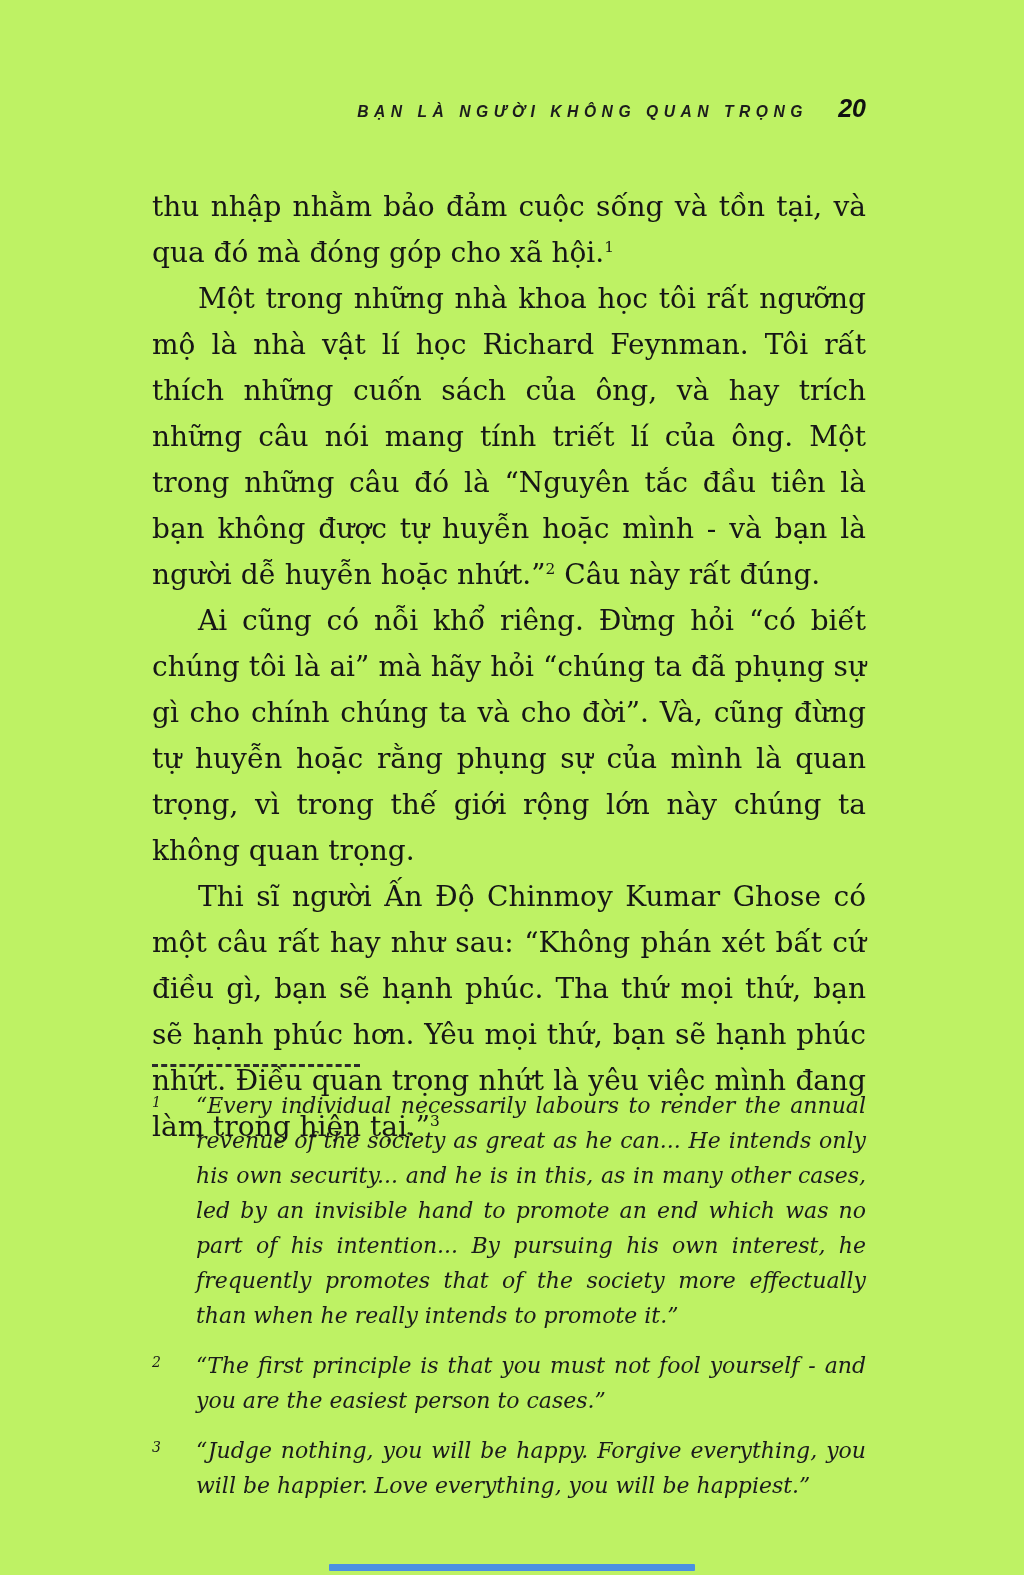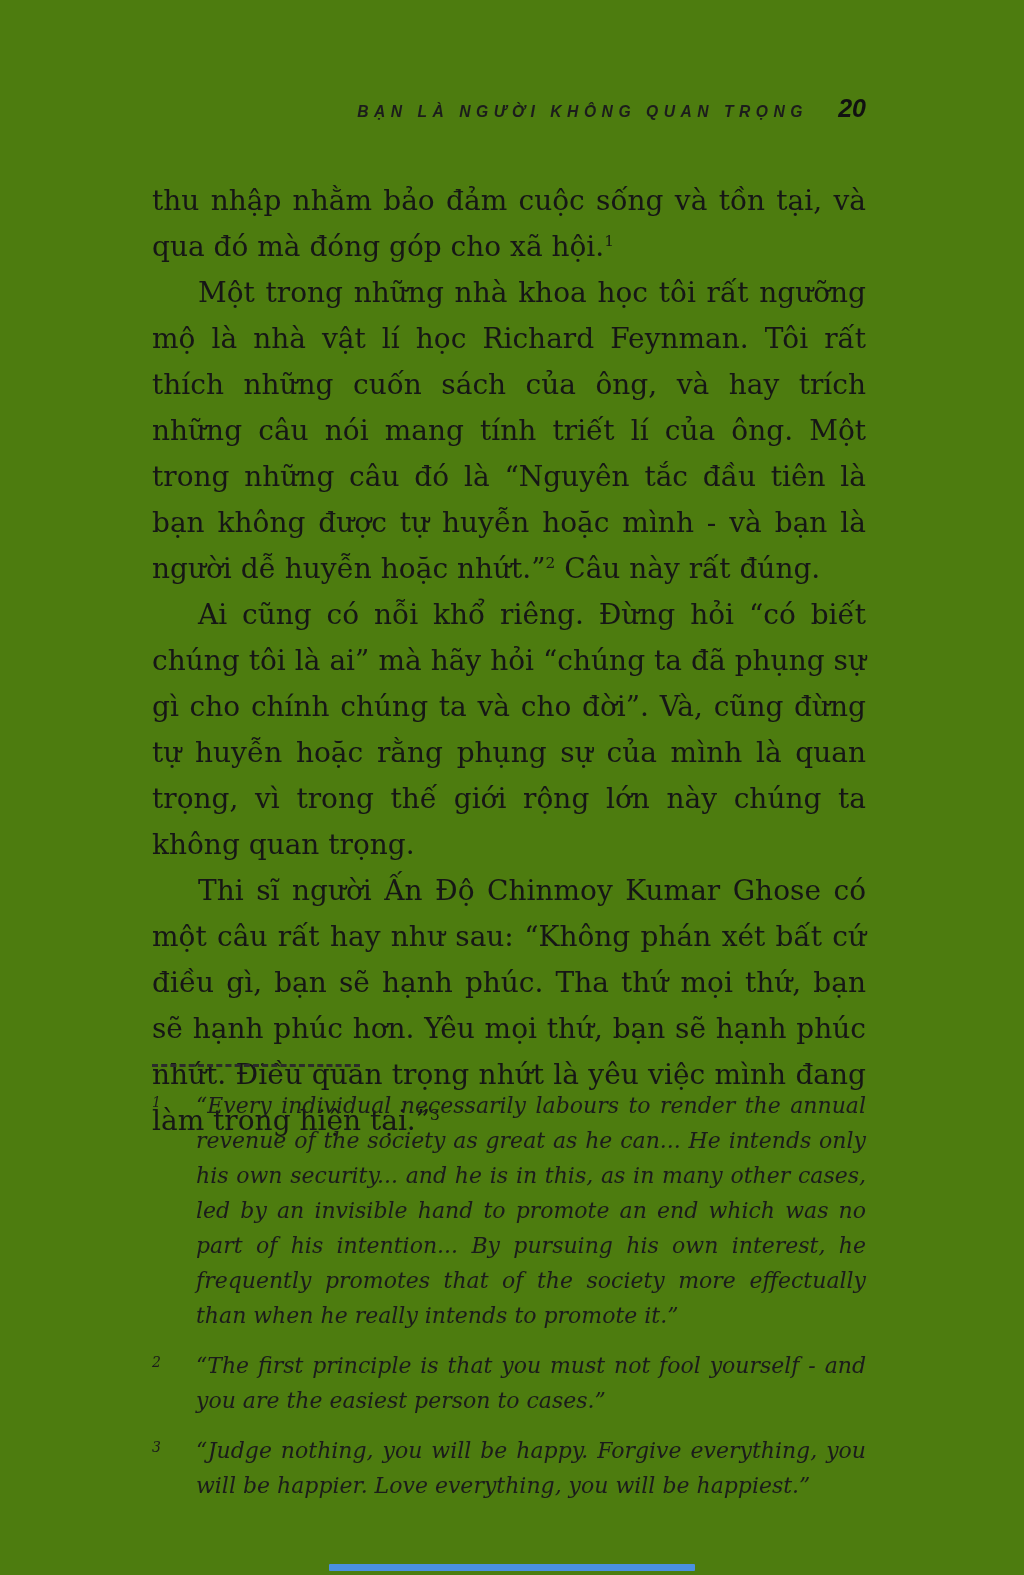--- a/index.html
+++ b/index.html
@@ -4,21 +4,21 @@
 <style>
   html, body {
     margin: 0;
     padding: 0;
     background: #ffffff;
   }
   .page {
     position: relative;
     width: 1024px;
     height: 1575px;
-    background: #4d7c0f;
+    background: #bef264;
     overflow: hidden;
     font-family: "DejaVu Serif", serif;
     color: #1a1a1a;
   }
   
   .page-header {
     position: absolute;
     top: 94px;
     left: 152px;
     width: 714px;
@@ -40,21 +40,21 @@
   }
   .page-number {
     font-size: 25px;
     font-weight: 700;
     letter-spacing: 0;
     color: #111111;
   }
   
   .body-text {
     position: absolute;
-    top: 178px;
+    top: 184px;
     left: 152px;
     width: 714px;
     font-size: 28px;
     line-height: 46px;
     text-align: justify;
     color: #161616;
   }
   .body-text p { margin: 0; }
   .body-text p.indent { text-indent: 46px; }
   .body-text sup {

